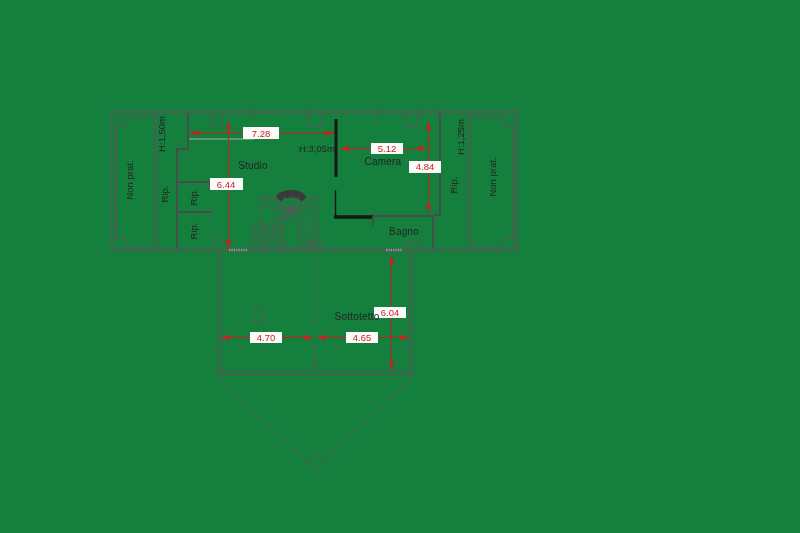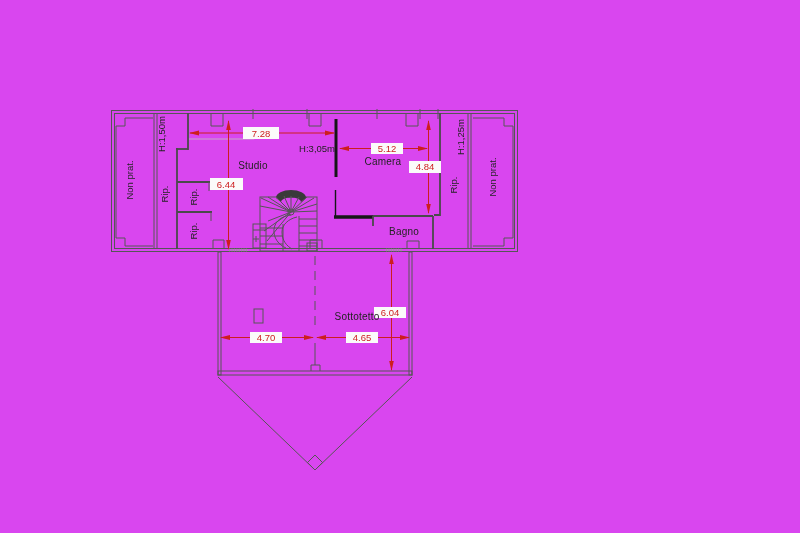--- a/index.html
+++ b/index.html
@@ -1,16 +1,16 @@
 <!DOCTYPE html>
 <html><head>
 <meta charset="utf-8">
 <style>
   html,body{margin:0;padding:0;background:#fbfbfa;}
-  .stage{position:relative;width:800px;height:533px;background:#d946ef;overflow:hidden;
+  .stage{position:relative;width:800px;height:533px;background:#15803d;overflow:hidden;
          font-family:"Liberation Sans", sans-serif;}
   svg{position:absolute;left:0;top:0;}
   text{fill:#232323;}
   .room-label{font-size:10px;letter-spacing:.2px;}
   .v-label{font-size:9.5px;}
   .dim-label{font-size:9.5px;fill:#cd1e1e;}
   .h-note{font-size:9.5px;}
   .wall{stroke:#565656;fill:none;stroke-width:1;}
   .wall2{stroke:#4a4a4a;fill:none;stroke-width:1.8;}
   .dark{stroke:#161616;fill:none;}

